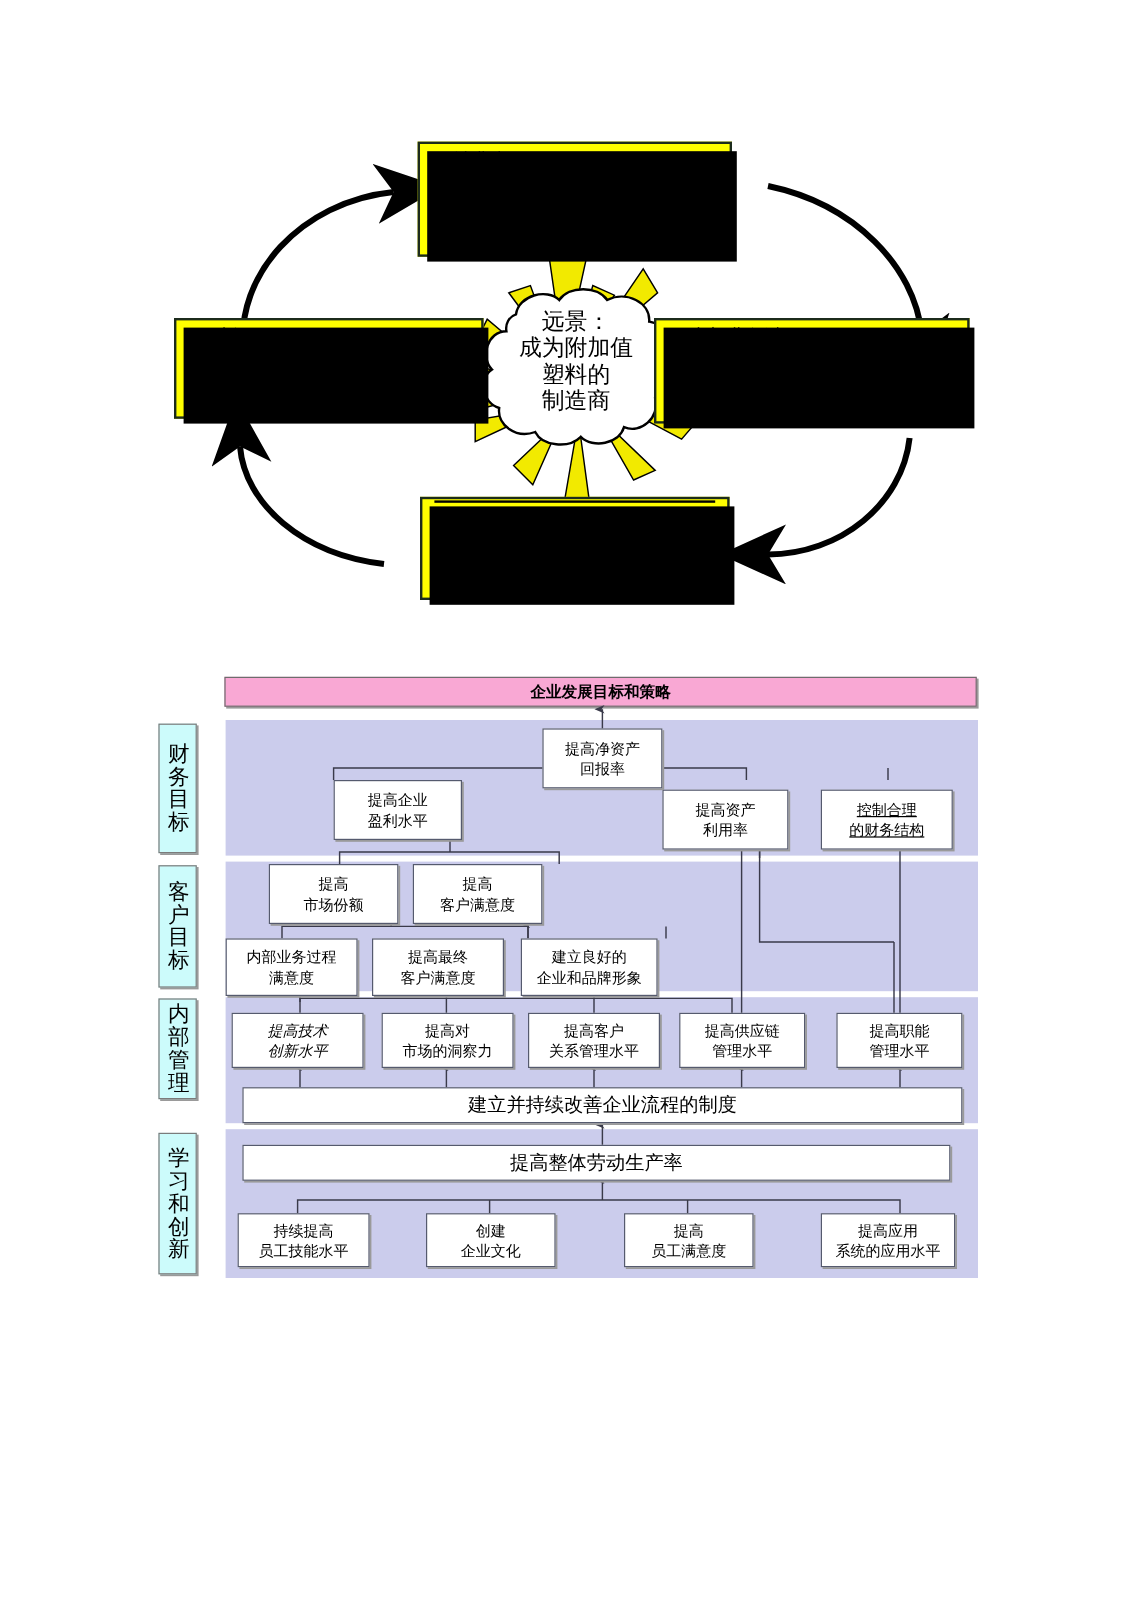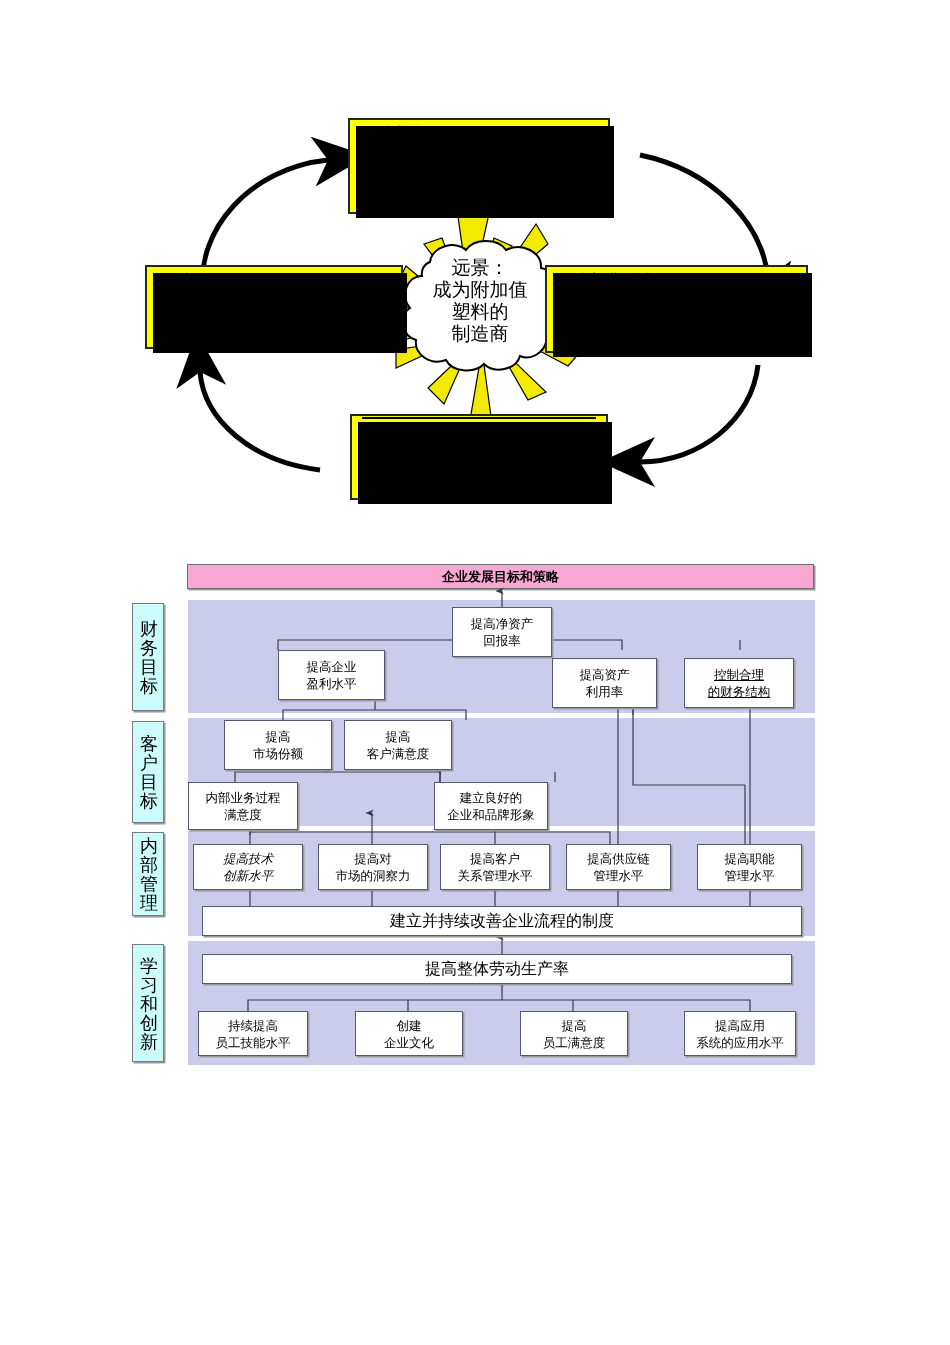--- a/index.html
+++ b/index.html
@@ -296,20 +296,24 @@
       <div>市场份额</div>
     </div>
     <div class="nbox" style="left:344px;top:175px;width:108px;height:50px;">
       <div>提高</div>
       <div>客户满意度</div>
     </div>
     <div class="nbox" style="left:188px;top:237px;width:110px;height:48px;">
       <div>内部业务过程</div>
       <div>满意度</div>
     </div>
+    <div class="nbox" style="left:310px;top:237px;width:110px;height:48px;">
+      <div>提高最终</div>
+      <div>客户满意度</div>
+    </div>
     <div class="nbox" style="left:434px;top:237px;width:114px;height:48px;">
       <div>建立良好的</div>
       <div>企业和品牌形象</div>
     </div>
 
     <div class="nbox" style="left:193px;top:299px;width:110px;height:46px;font-style:italic;">
       <div>提高技术</div>
       <div>创新水平</div>
     </div>
     <div class="nbox" style="left:318px;top:299px;width:110px;height:46px;">

